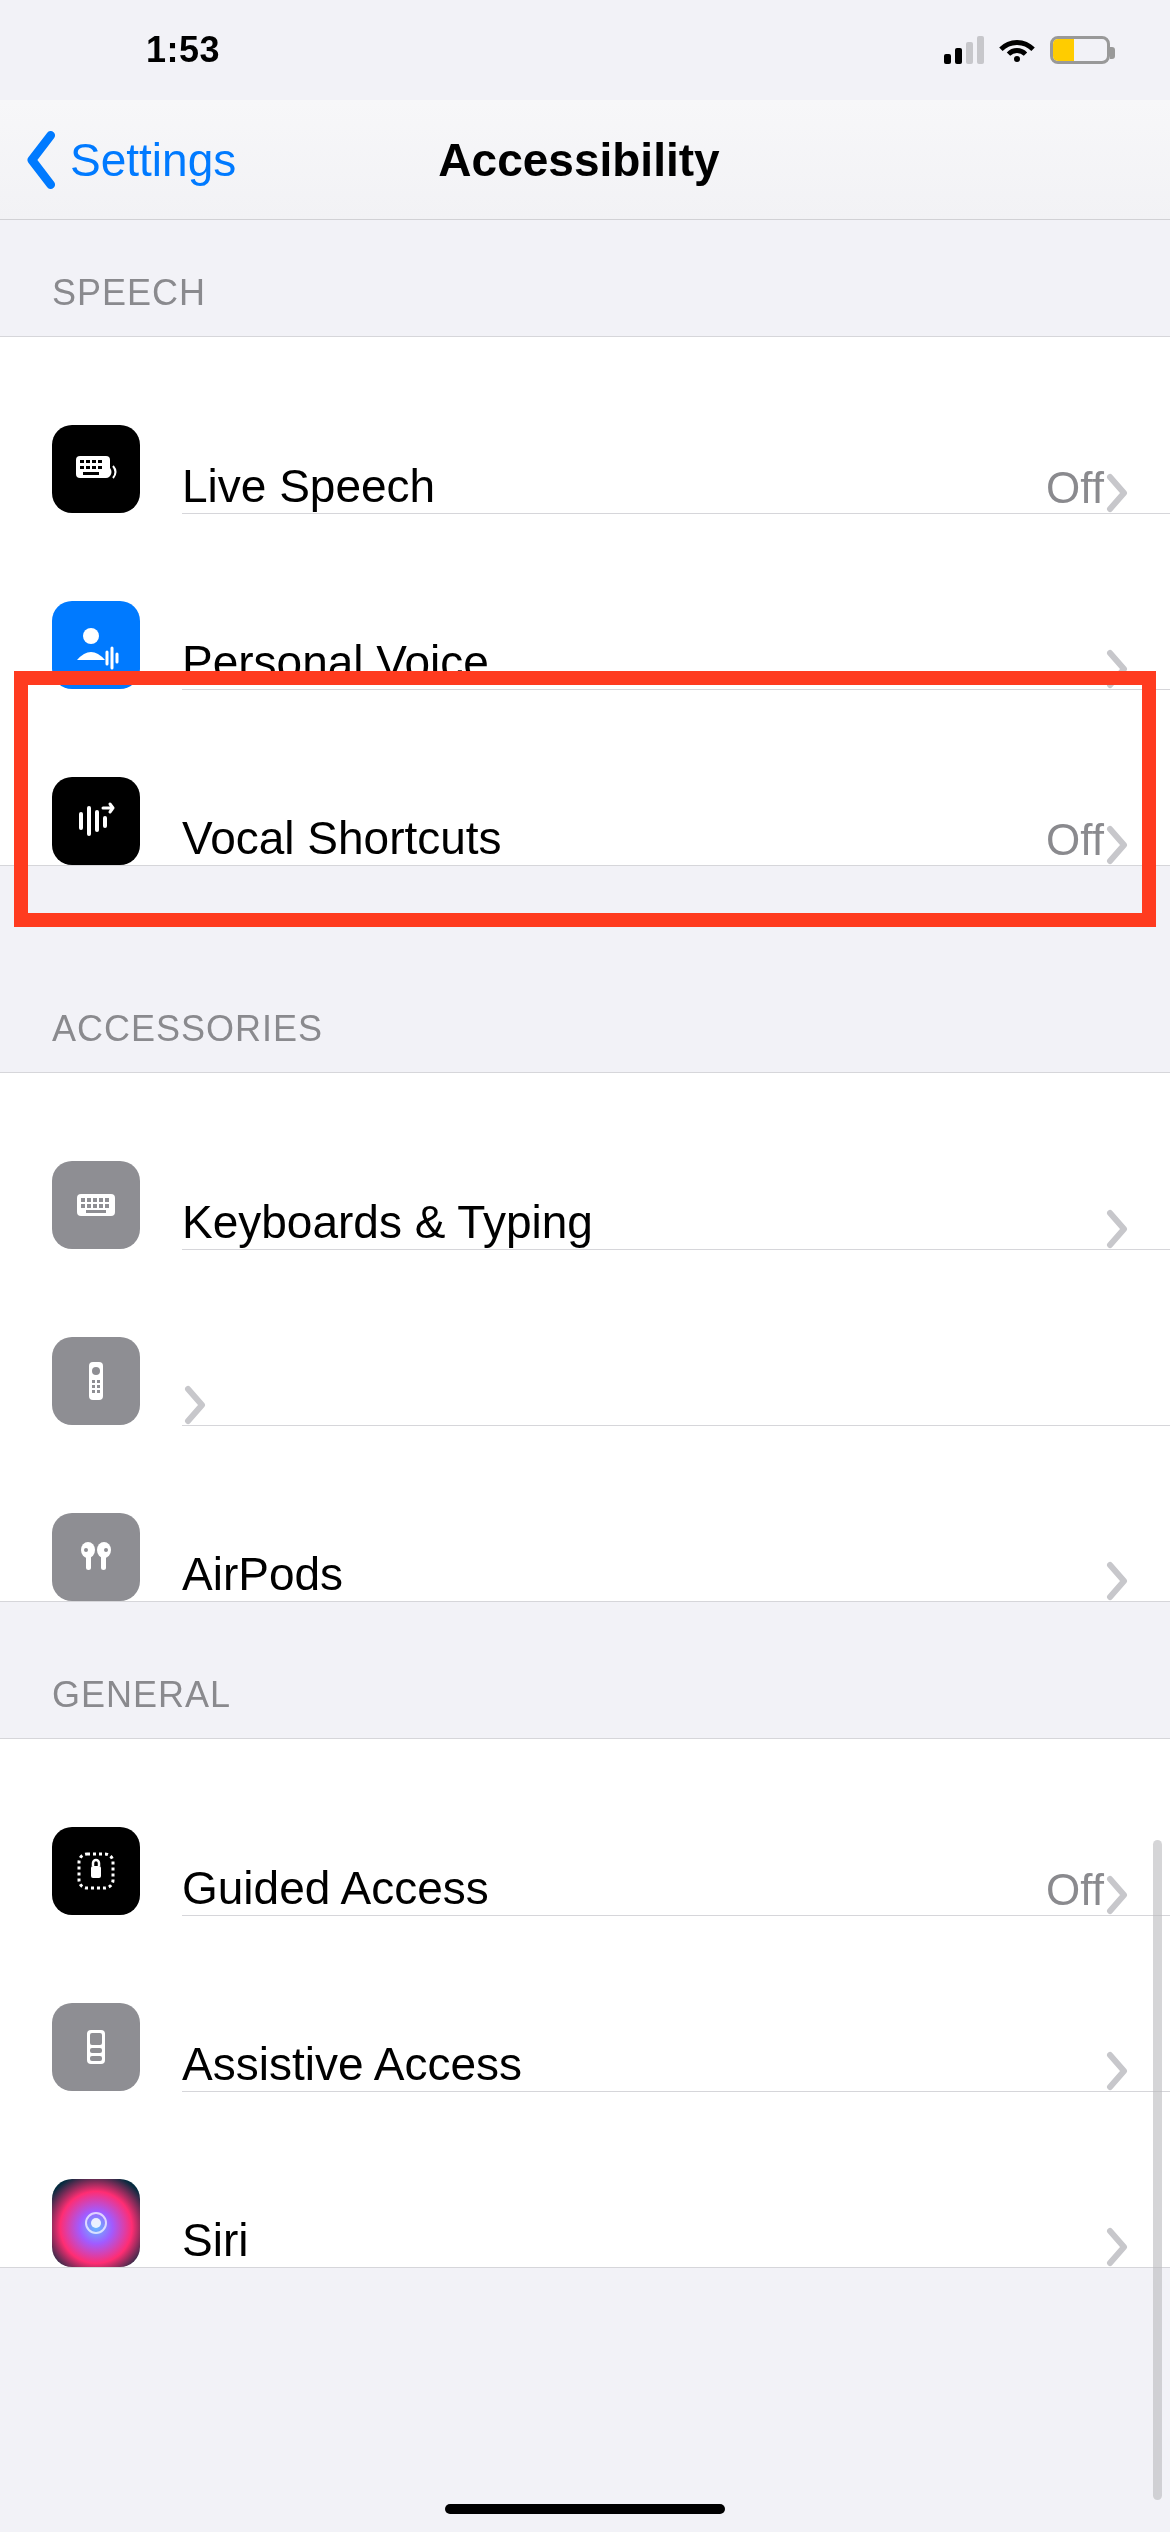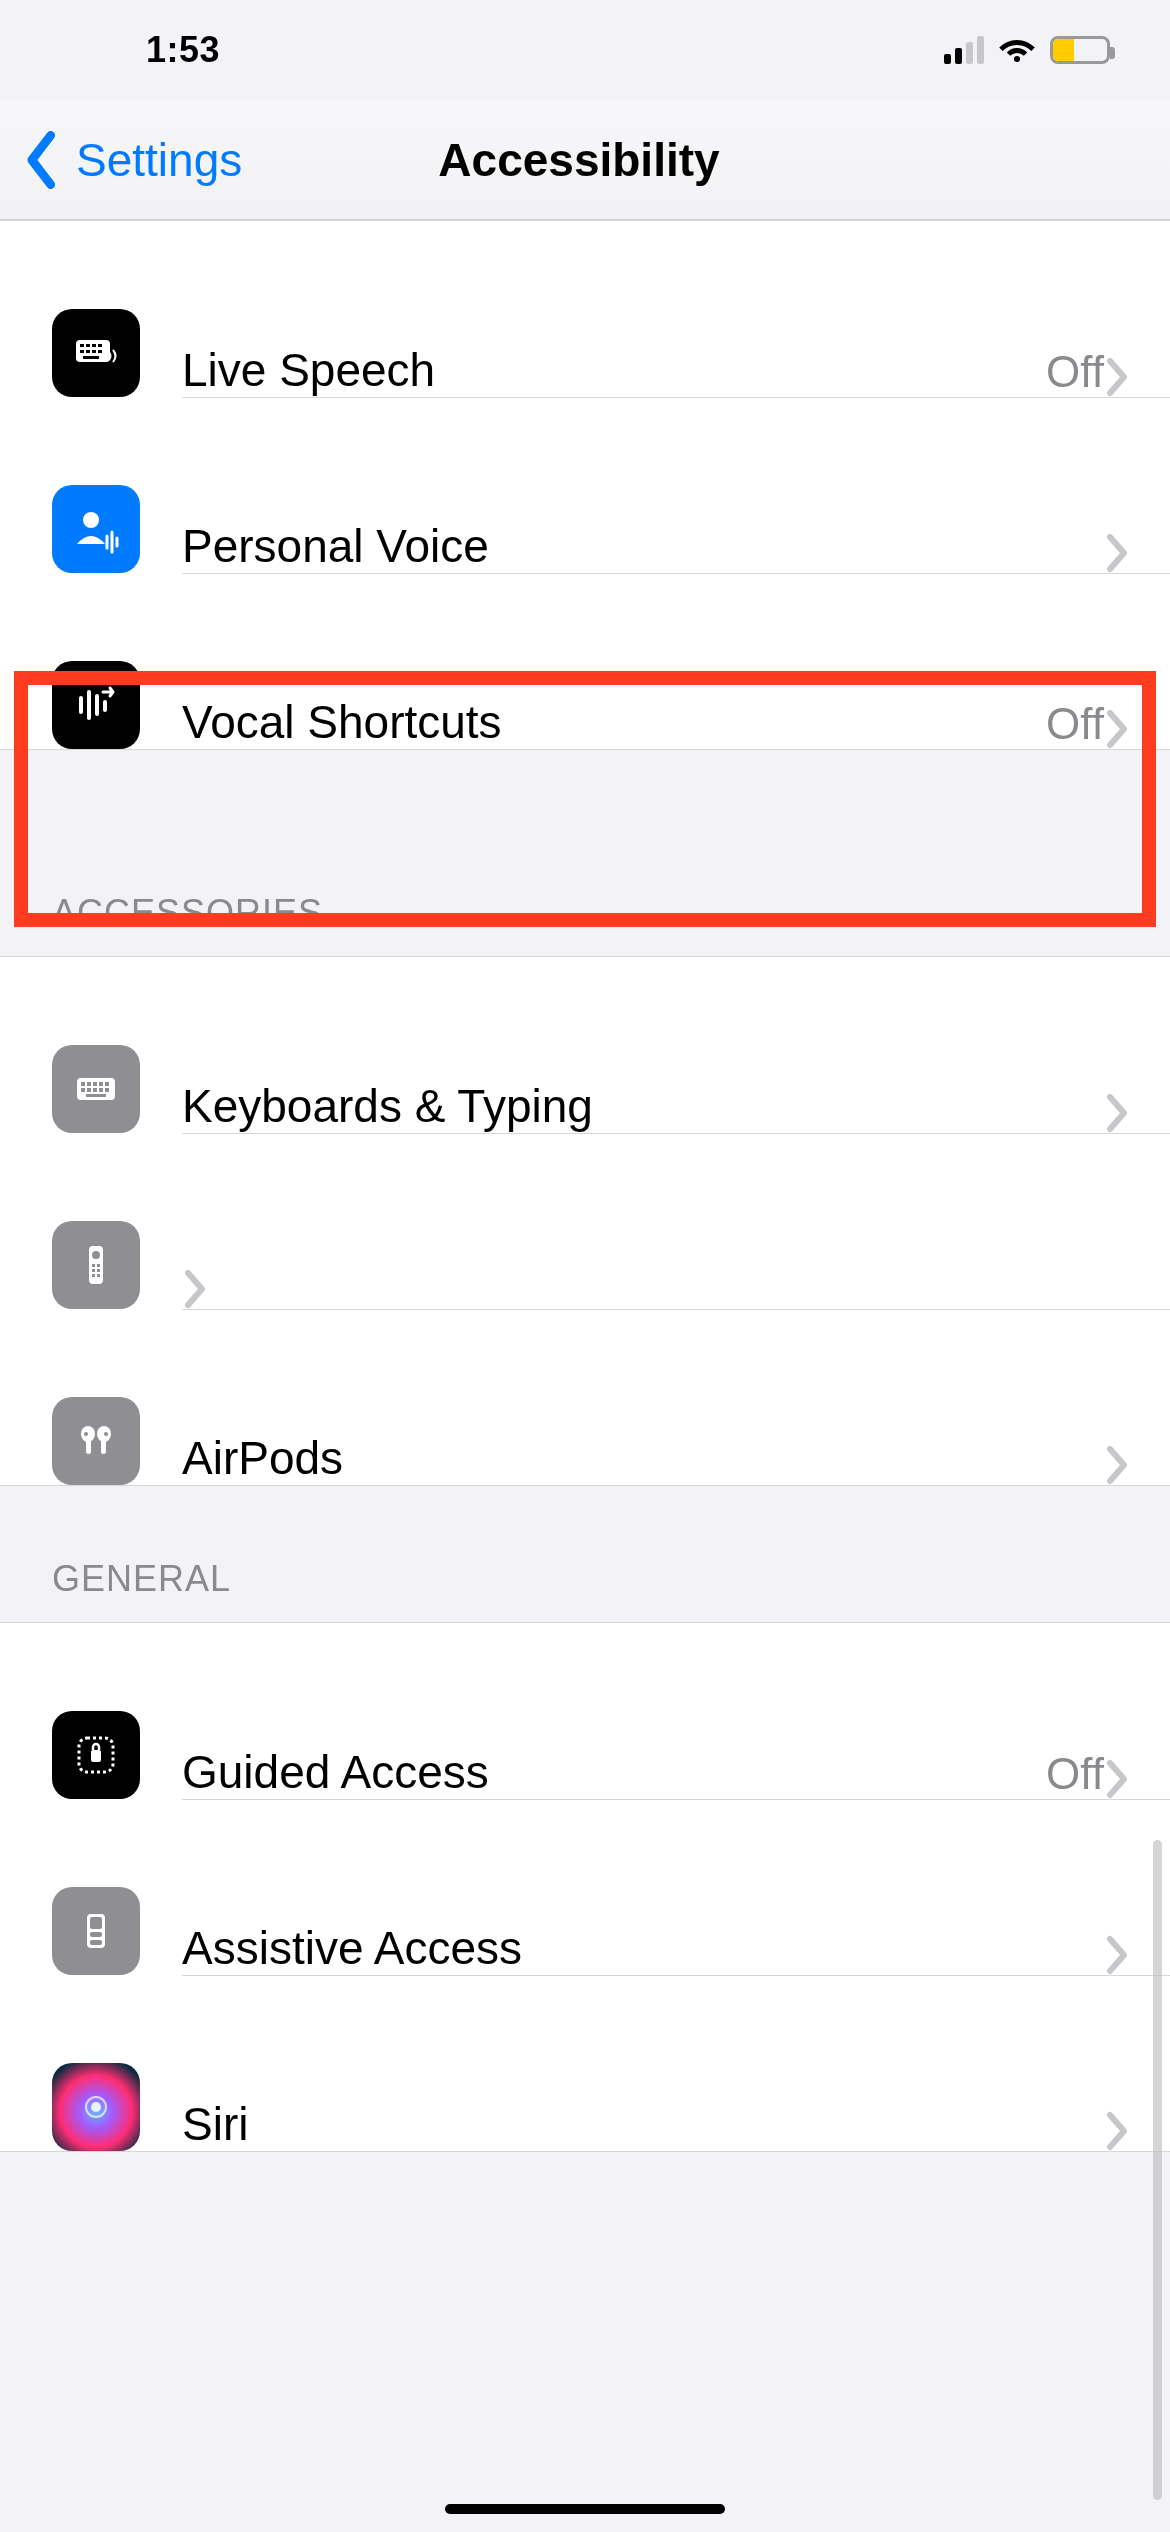--- a/index.html
+++ b/index.html
@@ -48,21 +48,21 @@
   
   .nav-header {
     height: 120px;
     border-bottom: 1px solid #d1d1d5;
     display: flex;
     align-items: center;
     position: relative;
     background: linear-gradient(#f7f7f9,#f2f2f5);
   }
   .back-btn {
-    display:flex; align-items:center; gap:14px;
+    display:flex; align-items:center; gap:8px;
     color:#007aff; font-size:46px; padding-left:22px;
   }
   .back-btn svg { width:40px; height:58px; }
   .nav-title {
     position:absolute; left:0; right:12px; text-align:center;
     font-size:46px; font-weight:600; pointer-events:none;
   }
 
   
   .section-header {
@@ -161,20 +161,21 @@
     <svg viewBox="0 0 24 40">
       <polyline points="18,3 5,20 18,37" fill="none" stroke="#007aff" stroke-width="6" stroke-linecap="round" stroke-linejoin="round"></polyline>
     </svg>
     <span>Settings</span>
   </div>
   <div class="nav-title">Accessibility</div>
 </div>
 
 <div class="content">
 
+  <div class="section-header tight-top">SPEECH</div>
 
   <div class="list">
 
     <div class="row">
       <div class="icon ic-black">
         <svg viewBox="0 0 54 54">
             <rect x="7" y="14" width="34" height="22" rx="4" fill="#fff"></rect>
             <rect x="11" y="18" width="4" height="3" fill="#000"></rect>
             <rect x="17" y="18" width="4" height="3" fill="#000"></rect>
             <rect x="23" y="18" width="4" height="3" fill="#000"></rect>

